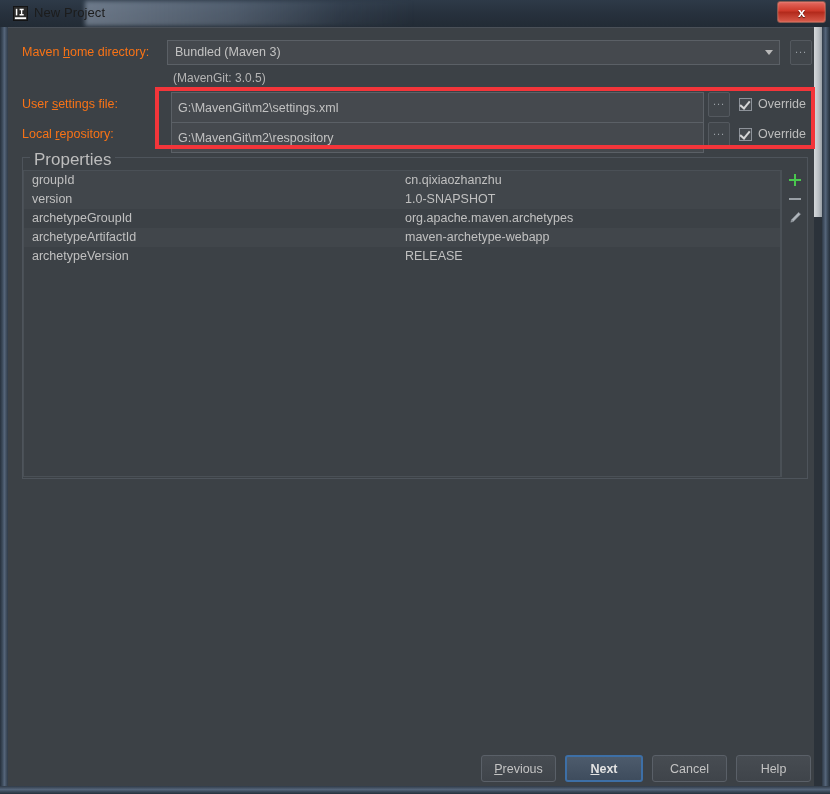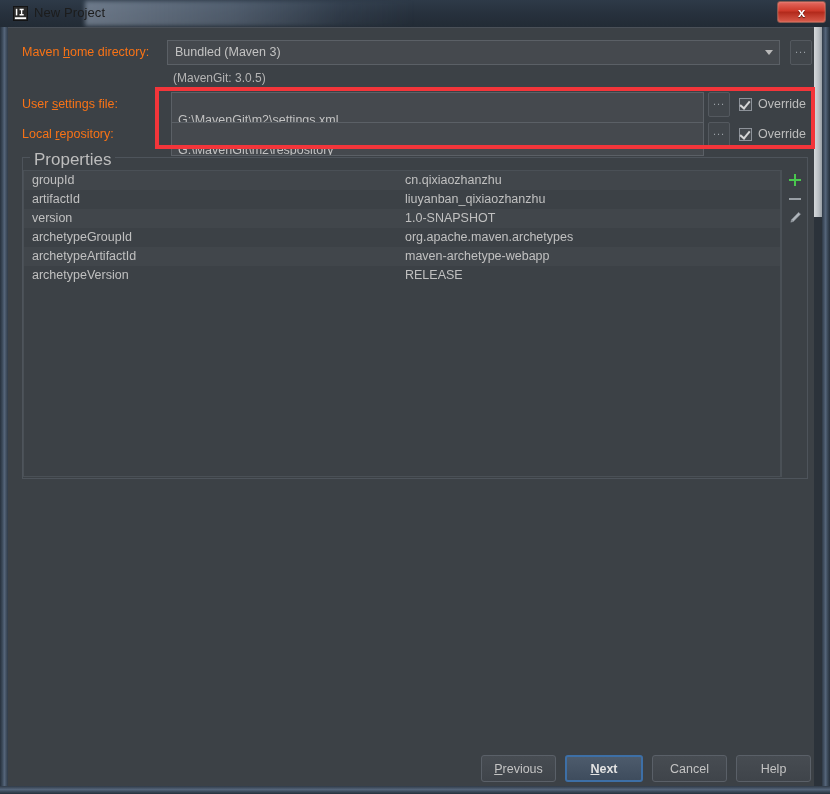--- a/index.html
+++ b/index.html
@@ -114,21 +114,21 @@
 
   
   .tf {
     position: absolute;
     box-sizing: border-box;
     background: #45494e;
     border: 1px solid #5b6066;
     color: #c2c2c2;
     font-size: 12.5px;
     font-family: "Liberation Sans", sans-serif;
-    padding: 16px 6px;
+    padding: 4px 6px;
     line-height: 23px;
     height: 31px;
     white-space: nowrap;
     overflow: hidden;
   }
   .combo {
     position: absolute;
     box-sizing: border-box;
     background: #45494e;
     border: 1px solid #5b6066;
@@ -392,24 +392,20 @@
 
     <div class="group-box" style="left:14px; top:129px; width:786px; height:322px;"></div>
     <div class="group-title" style="left:22px; top:122px;">Properties</div>
 
     <div class="table" style="left:15px; top:142px; width:758px; height:307px;">
       <div>
         <div class="trow odd">
           <span class="tcell-k">groupId</span>
           <span class="tcell-v">cn.qixiaozhanzhu</span>
         </div>
-        <div class="trow even">
-          <span class="tcell-k">artifactId</span>
-          <span class="tcell-v">liuyanban_qixiaozhanzhu</span>
-        </div>
         <div class="trow odd">
           <span class="tcell-k">version</span>
           <span class="tcell-v">1.0-SNAPSHOT</span>
         </div>
         <div class="trow even">
           <span class="tcell-k">archetypeGroupId</span>
           <span class="tcell-v">org.apache.maven.archetypes</span>
         </div>
         <div class="trow odd">
           <span class="tcell-k">archetypeArtifactId</span>

